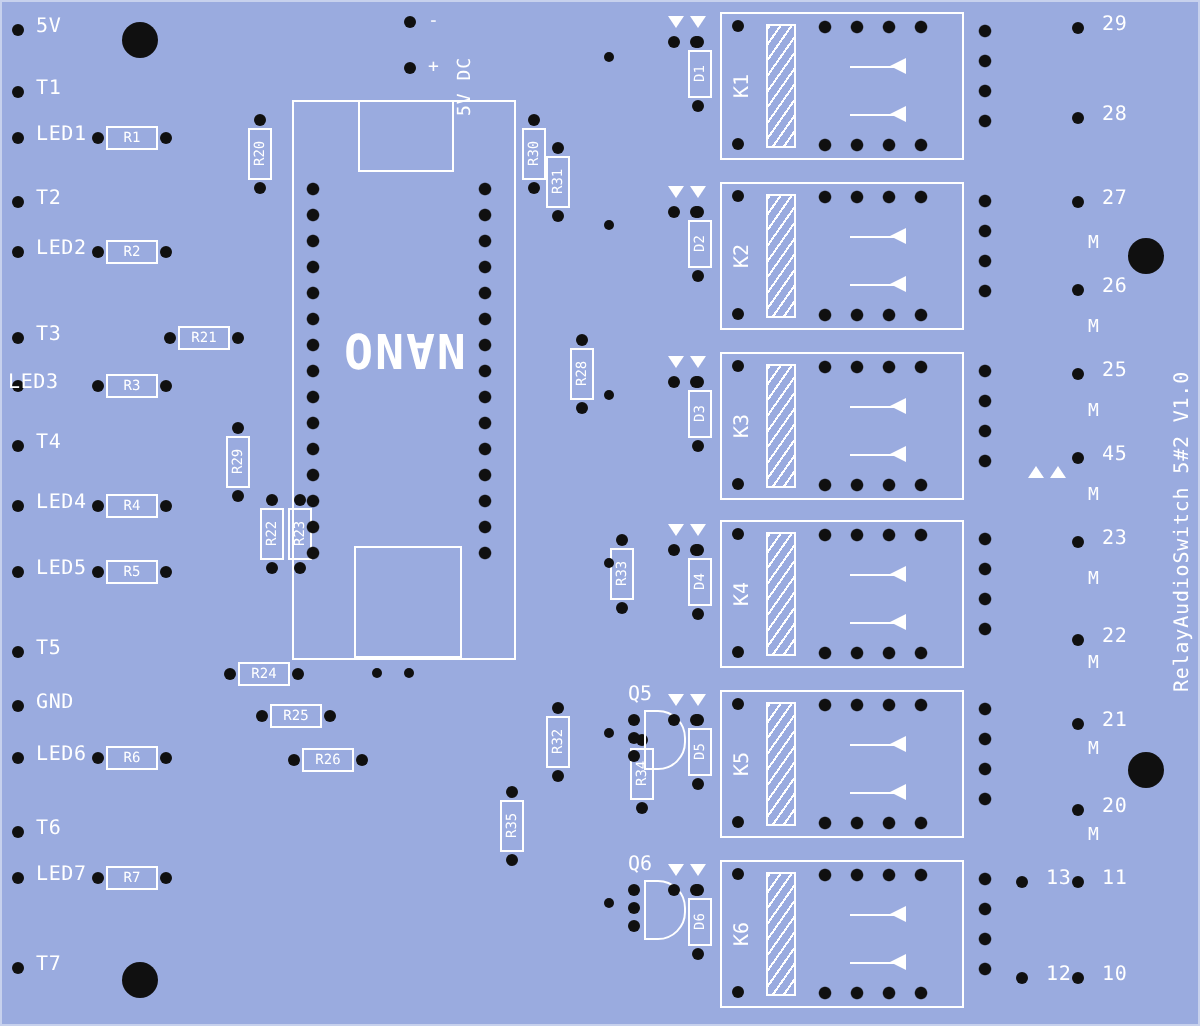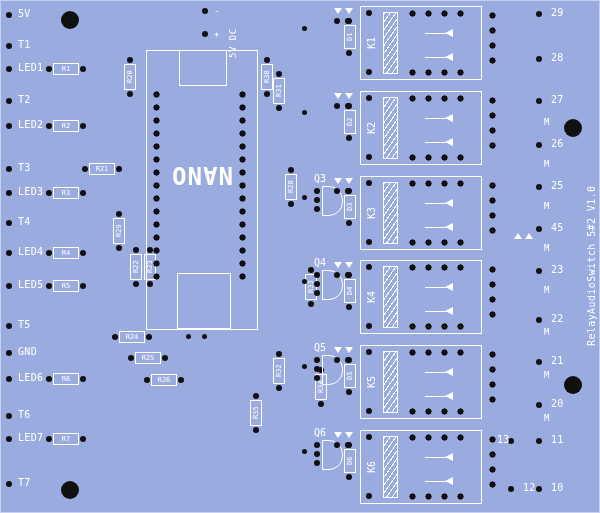--- a/index.html
+++ b/index.html
@@ -76,21 +76,21 @@
     <span class="lbl" style="left:18px;top:40px">T1</span>
   <span class="pad" style="left:6px;top:66px"></span>
     <span class="lbl" style="left:18px;top:63px">LED1</span>
   <span class="pad" style="left:6px;top:98px"></span>
     <span class="lbl" style="left:18px;top:95px">T2</span>
   <span class="pad" style="left:6px;top:123px"></span>
     <span class="lbl" style="left:18px;top:120px">LED2</span>
   <span class="pad" style="left:6px;top:166px"></span>
     <span class="lbl" style="left:18px;top:163px">T3</span>
   <span class="pad" style="left:6px;top:190px"></span>
-    <span class="lbl" style="left:18px;top:187px">LED3</span>
+    <span class="lbl" style="left:4px;top:187px">LED3</span>
   <span class="pad" style="left:6px;top:220px"></span>
     <span class="lbl" style="left:18px;top:217px">T4</span>
   <span class="pad" style="left:6px;top:250px"></span>
     <span class="lbl" style="left:18px;top:247px">LED4</span>
   <span class="pad" style="left:6px;top:283px"></span>
     <span class="lbl" style="left:18px;top:280px">LED5</span>
   <span class="pad" style="left:6px;top:323px"></span>
     <span class="lbl" style="left:18px;top:320px">T5</span>
   <span class="pad" style="left:6px;top:350px"></span>
     <span class="lbl" style="left:18px;top:347px">GND</span>
@@ -222,34 +222,20 @@
     <span class="dc15" style="left:92px;top:40px"></span>
     <span class="nano-text">NANO</span>
   </div>
 
   <span class="pad" style="left:202px;top:8px"></span>
   <span class="pad" style="left:202px;top:31px"></span>
   <span class="lbl sm" style="left:214px;top:7px">-</span>
   <span class="lbl sm" style="left:214px;top:30px">+</span>
   <span class="vtext" style="left:228px;top:6px;height:52px">5V DC</span>
 
-  <div class="qpack" style="left:310px;top:173px">
-      <span class="qlbl">Q3</span>
-      <span class="qbody"></span>
-      <span class="pad" style="left:4px;top:15px"></span>
-      <span class="pad" style="left:4px;top:24px"></span>
-      <span class="pad" style="left:4px;top:33px"></span>
-    </div>
-  <div class="qpack" style="left:310px;top:257px">
-      <span class="qlbl">Q4</span>
-      <span class="qbody"></span>
-      <span class="pad" style="left:4px;top:15px"></span>
-      <span class="pad" style="left:4px;top:24px"></span>
-      <span class="pad" style="left:4px;top:33px"></span>
-    </div>
   <div class="qpack" style="left:310px;top:342px">
       <span class="qlbl">Q5</span>
       <span class="qbody"></span>
       <span class="pad" style="left:4px;top:15px"></span>
       <span class="pad" style="left:4px;top:24px"></span>
       <span class="pad" style="left:4px;top:33px"></span>
     </div>
   <div class="qpack" style="left:310px;top:427px">
       <span class="qlbl">Q6</span>
       <span class="qbody"></span>
@@ -417,21 +403,21 @@
     <span class="lbl" style="left:551px;top:223px">45</span>
   <span class="pad" style="left:536px;top:268px"></span>
     <span class="lbl" style="left:551px;top:265px">23</span>
   <span class="pad" style="left:536px;top:317px"></span>
     <span class="lbl" style="left:551px;top:314px">22</span>
   <span class="pad" style="left:536px;top:359px"></span>
     <span class="lbl" style="left:551px;top:356px">21</span>
   <span class="pad" style="left:536px;top:402px"></span>
     <span class="lbl" style="left:551px;top:399px">20</span>
   <span class="pad" style="left:508px;top:438px"></span>
-    <span class="lbl" style="left:497px;top:435px">13</span>
+    <span class="lbl" style="left:523px;top:435px">13</span>
   <span class="pad" style="left:536px;top:438px"></span>
     <span class="lbl" style="left:551px;top:435px">11</span>
   <span class="pad" style="left:508px;top:486px"></span>
     <span class="lbl" style="left:523px;top:483px">12</span>
   <span class="pad" style="left:536px;top:486px"></span>
     <span class="lbl" style="left:551px;top:483px">10</span>
 
   <span class="lbl sm" style="left:544px;top:118px">M</span>
   <span class="lbl sm" style="left:544px;top:160px">M</span>
   <span class="lbl sm" style="left:544px;top:202px">M</span>

